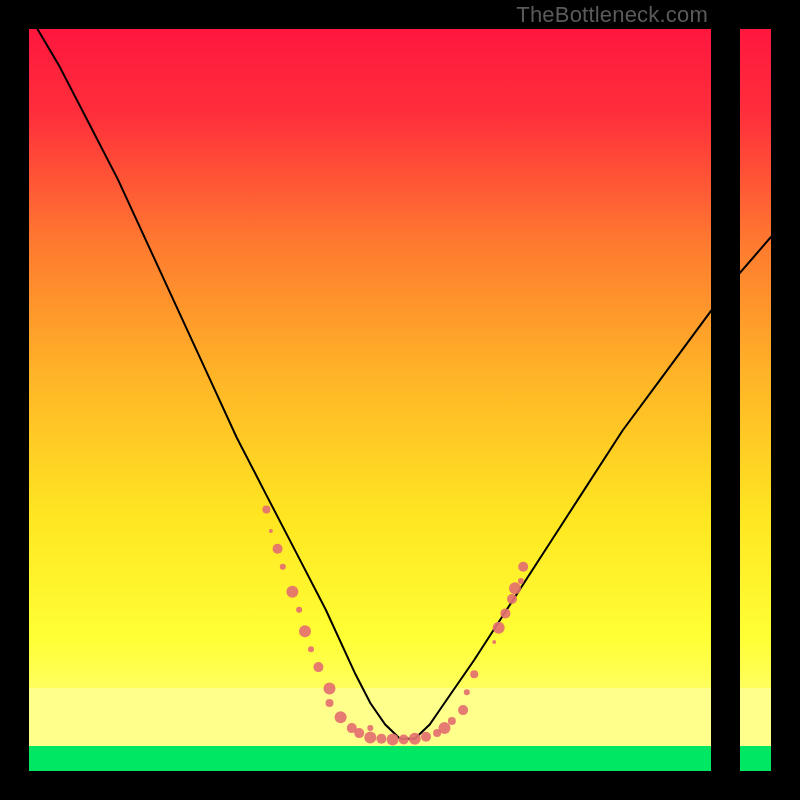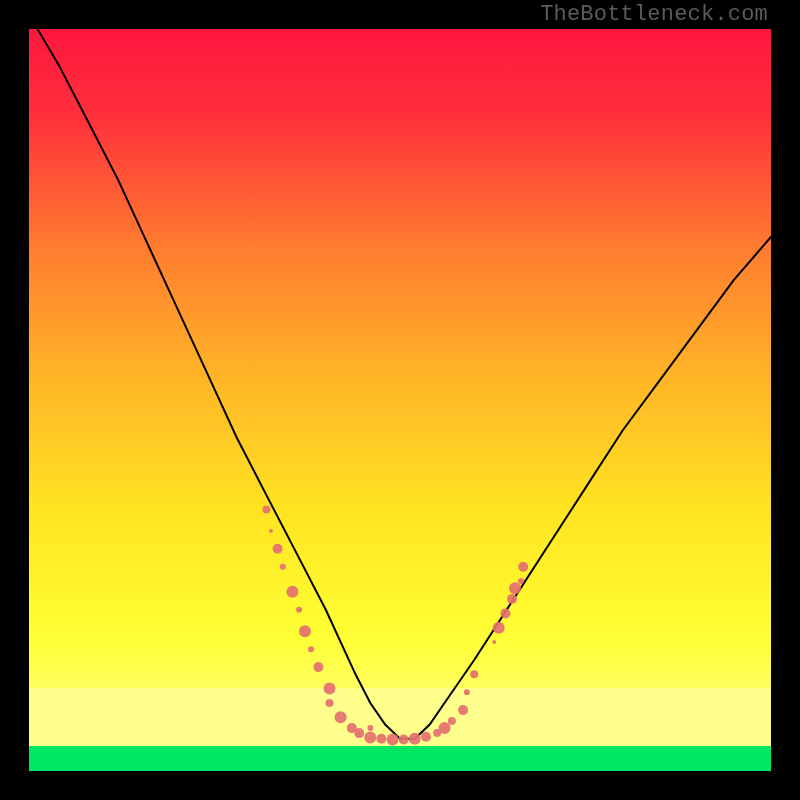--- a/index.html
+++ b/index.html
@@ -9,24 +9,23 @@
     height: 800px;
     overflow: hidden;
     background: #000000;
     font-family: Arial, Helvetica, sans-serif;
   }
 
   .frame {
     position: absolute;
     left: 0;
     top: 0;
-    width: 800px;
+    width: 740px;
     height: 800px;
     box-sizing: border-box;
-    font-family: Liberation Mono, monospace;
   }
 
   .border-top, .border-bottom {
     position: absolute;
     left: 0;
     width: 800px;
     height: 29px;
     background: #000000;
   }
   .border-top { top: 0; }

